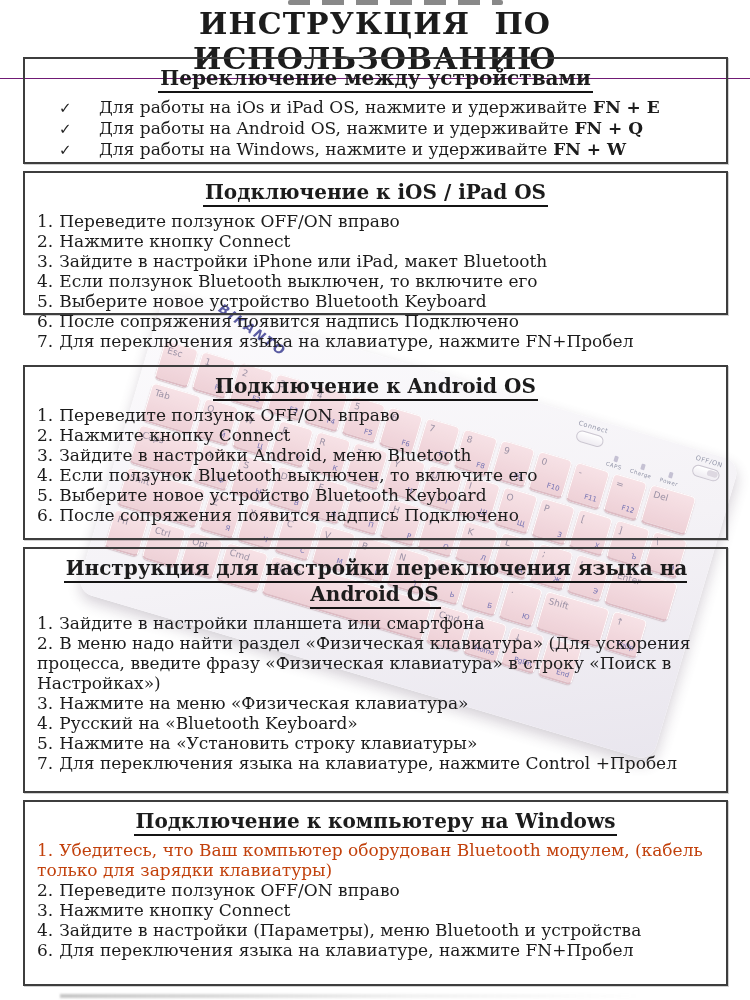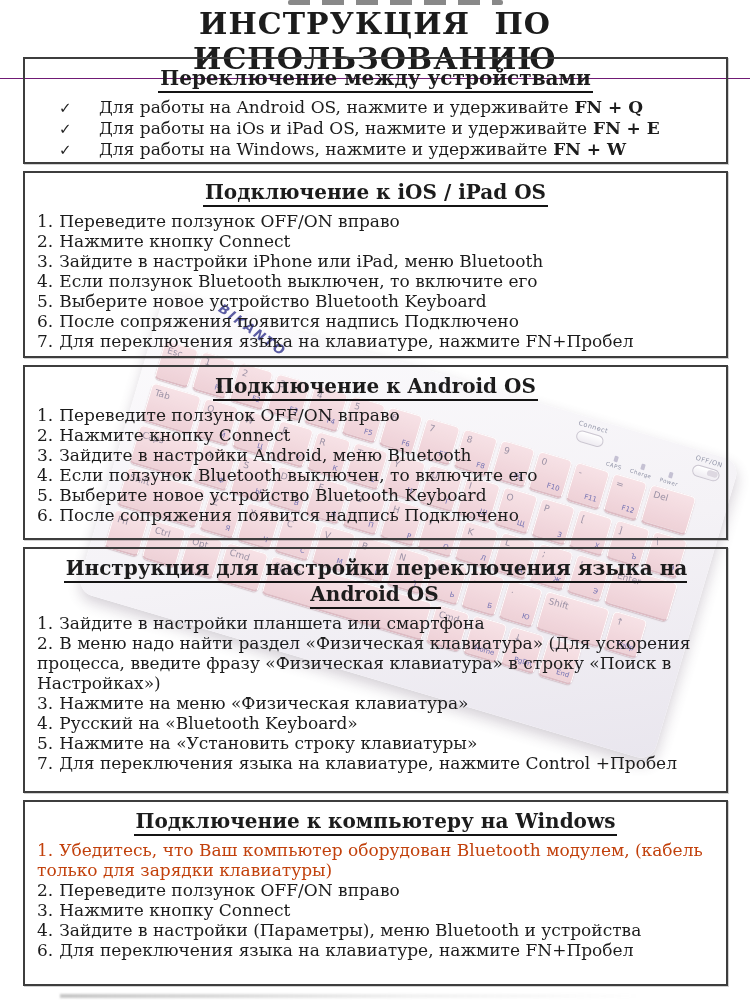--- a/index.html
+++ b/index.html
@@ -21,21 +21,21 @@
   .box{
     position:absolute;left:23px;width:705px;box-sizing:border-box;
     border:2px solid #3d3d3d;background:transparent;z-index:2;
     padding:4px 12px;box-shadow:1px 1px 0 rgba(70,70,70,.25);
   }
   .box h2{
     margin:2px 0 6px;text-align:center;font-size:20px;line-height:26px;font-weight:bold;
   }
   .box h2 span{border-bottom:2px solid #141414;padding:0 2px 1px;}
   .box-switching{top:57px;height:107px;}
-  .box-ios{top:171px;height:187px;}
+  .box-ios{top:171px;height:144px;}
   .box-android{top:365px;height:175px;}
   .box-android-language{top:547px;height:246px;}
   .box-windows{top:800px;height:186px;}
   .item{margin:0;font-size:17px;line-height:20px;}
   .item .txt{white-space:pre-line;}
   .item.num .marker{margin-right:6px;}
   .item.check{padding-left:22px;}
   .item.check .marker{
     font-family:"DejaVu Sans","Liberation Sans",sans-serif;
     display:inline-block;width:40px;font-size:15px;color:#222;
@@ -382,32 +382,32 @@
     </div>
 </div>
 
 <div class="page-title">
   <span>ИНСТРУКЦИЯ ПО ИСПОЛЬЗОВАНИЮ</span>
 </div>
 
 <div class="box box-switching">
   <h2><span>Переключение между устройствами</span></h2>
   <div class="items">
+      <p class="item check"><span class="marker">✓</span><span class="txt">Для работы на iOs и iPad OS, нажмите и удерживайте</span><b> FN + E</b></p>
       <p class="item check"><span class="marker">✓</span><span class="txt">Для работы на Android OS, нажмите и удерживайте</span><b> FN + Q</b></p>
-      <p class="item check"><span class="marker">✓</span><span class="txt">Для работы на iOs и iPad OS, нажмите и удерживайте</span><b> FN + E</b></p>
       <p class="item check"><span class="marker">✓</span><span class="txt">Для работы на Windows, нажмите и удерживайте</span><b> FN + W</b></p>
     </div>
 </div>
 
 <div class="box box-ios">
   <h2><span>Подключение к iOS / iPad OS</span></h2>
   <div class="items">
       <p class="item num"><span class="marker">1.</span><span class="txt">Переведите ползунок OFF/ON вправо</span></p>
       <p class="item num"><span class="marker">2.</span><span class="txt">Нажмите кнопку Connect</span></p>
-      <p class="item num"><span class="marker">3.</span><span class="txt">Зайдите в настройки iPhone или iPad, меню Bluetooth</span></p>
+      <p class="item num"><span class="marker">3.</span><span class="txt">Зайдите в настройки iPhone или iPad, макет Bluetooth</span></p>
       <p class="item num"><span class="marker">4.</span><span class="txt">Если ползунок Bluetooth выключен, то включите его</span></p>
       <p class="item num"><span class="marker">5.</span><span class="txt">Выберите новое устройство Bluetooth Keyboard</span></p>
       <p class="item num"><span class="marker">6.</span><span class="txt">После сопряжения появится надпись Подключено</span></p>
       <p class="item num"><span class="marker">7.</span><span class="txt">Для переключения языка на клавиатуре, нажмите FN+Пробел</span></p>
     </div>
 </div>
 
 <div class="box box-android">
   <h2><span>Подключение к Android OS</span></h2>
   <div class="items">

